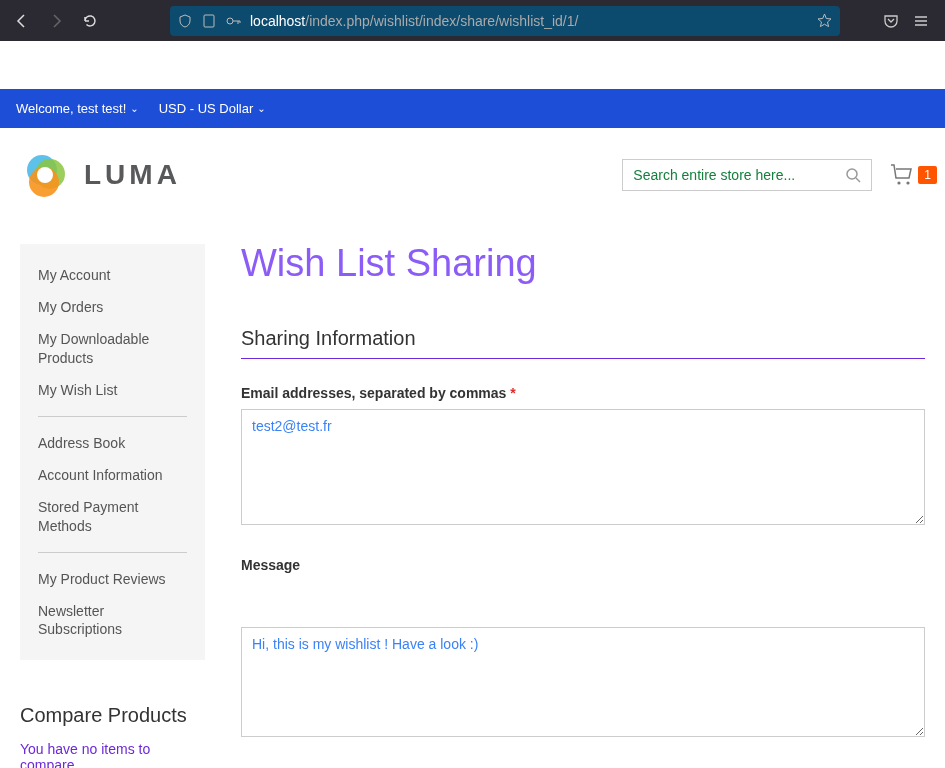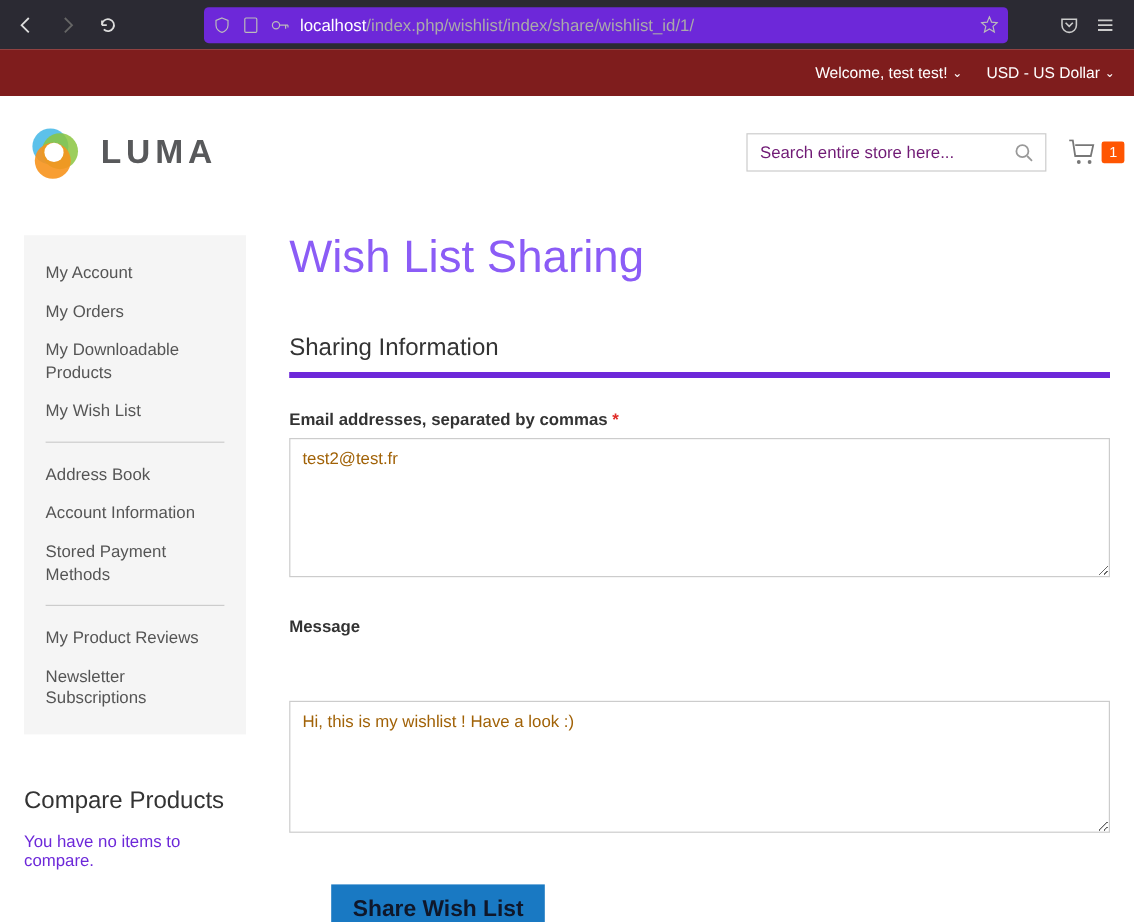--- a/index.html
+++ b/index.html
@@ -3,57 +3,57 @@
 <meta charset="utf-8">
 <style>
 * { box-sizing: border-box; margin: 0; padding: 0; }
 body { font-family: -apple-system, BlinkMacSystemFont, "Segoe UI", Helvetica, Arial, sans-serif; background: #fff; width: 945px; }
 
 
 .browser-bar { background: #2b2a33; height: 41px; display: flex; align-items: center; padding: 0 8px; gap: 6px; }
 .nav-btn { width: 28px; height: 28px; display: flex; align-items: center; justify-content: center; color: #ccc; }
 .nav-btn.disabled { color: #666; }
 .reload { width: 28px; height: 28px; display: flex; align-items: center; justify-content: center; color: #ddd; margin-right: 60px;}
-.url-bar { flex: 1; background: #6d28d9; border-radius: 4px; height: 30px; display: flex; align-items: center; padding: 0 8px; gap: 8px; max-width: 670px;}
+.url-bar { flex: 1; background: #0c4a6e; border-radius: 4px; height: 30px; display: flex; align-items: center; padding: 0 8px; gap: 8px; max-width: 670px;}
 .url-icons { display: flex; gap: 10px; color: #bbb; align-items:center;}
 .url-text { color: #aaa; font-size: 14px; flex: 1; }
 .url-text .host { color: #fff; }
 .url-star { color: #bbb; }
 .right-icons { display: flex; gap: 14px; margin-left: auto; color: #ccc; align-items:center; padding-right:8px;}
 
 
-.panel-header { background: #7f1d1d; color: #fff; height: 39px; display: flex; justify-content: flex-end; align-items: center; padding: 0 16px; font-size: 13px; gap: 20px;}
+.panel-header { background: #1d4ed8; color: #fff; height: 39px; display: flex; align-items: center; padding: 0 16px; font-size: 13px; gap: 20px; margin-top: 48px;}
 .panel-header .item { display:flex; align-items:center; gap:4px;}
 .chev { font-size: 10px; }
 
 
 .page-header { display: flex; align-items: center; padding: 22px 8px 14px 20px; gap: 4px; }
 .logo { display: flex; align-items: center; gap: 14px; }
 .logo-mark { width: 50px; height: 50px; position: relative; }
 .logo-text { font-weight: 600; font-size: 28px; letter-spacing: 4px; color: #58595b;}
 .header-right { margin-left: auto; display: flex; align-items: center; gap: 18px; }
-.search-box { border: 1px solid #ccc; height: 32px; width: 250px; display: flex; align-items: center; padding: 0 10px; color: #701a75; font-size: 14px; justify-content:space-between;}
+.search-box { border: 1px solid #ccc; height: 32px; width: 250px; display: flex; align-items: center; padding: 0 10px; color: #15803d; font-size: 14px; justify-content:space-between;}
 .cart { display: flex; align-items: center; gap: 4px; }
 .cart-count { background: #ff5501; color: #fff; font-size: 12px; padding: 2px 6px; border-radius: 2px; }
 
 
 .columns { display: flex; padding: 0 20px; gap: 36px; align-items: flex-start;}
 .sidebar { width: 185px; flex-shrink: 0; }
 .account-nav { background: #f5f5f5; padding: 15px 0; margin-top: 30px;}
 .account-nav .nav-item { font-size: 14px; color: #555; padding: 7px 18px; display: block; line-height:1.3;}
 .account-nav .sep { border-top: 1px solid #ccc; margin: 10px 18px; }
 .compare-head { font-size: 20px; color: #333; margin: 44px 0 14px 0; font-weight:300;}
 .compare-empty { font-size: 14px; color: #6d28d9; }
 
 .main { flex: 1; min-width:0; }
 .page-title { font-size: 38px; color: #8b5cf6; font-weight: 300; margin: 28px 0 42px 0; }
-.legend { font-size: 20px; color: #333; font-weight: 300; border-bottom: 5px solid #6d28d9; padding-bottom: 8px; margin-bottom: 26px;}
+.legend { font-size: 20px; color: #333; font-weight: 300; border-bottom: 1px solid #6d28d9; padding-bottom: 8px; margin-bottom: 26px;}
 .field-label { font-weight: 600; font-size: 14px; color: #333; margin-bottom: 8px; display: block;}
 .req { color: #e02b27; }
-.textarea { width: 100%; min-height: 116px; border: 1px solid #ccc; padding: 8px 10px; font-size: 14px; font-family: inherit; resize: vertical; margin-bottom: 28px; color:#a16207; background:#fff;}
+.textarea { width: 100%; min-height: 116px; border: 1px solid #ccc; padding: 8px 10px; font-size: 14px; font-family: inherit; resize: vertical; margin-bottom: 28px; color:#3b82f6; background:#fff;}
 .textarea.msg { min-height: 110px; margin-top: 46px;}
 .submit-btn { background: #1979c3; color: #0f172a; border: none; padding: 10px 18px; font-size: 19px; font-weight: 600; cursor: pointer; margin-top: 10px; margin-left: 35px;}
 
 svg { display: block; }
 </style>
 </head>
 <body>
 
 <div class="browser-bar">
   <div class="nav-btn">

